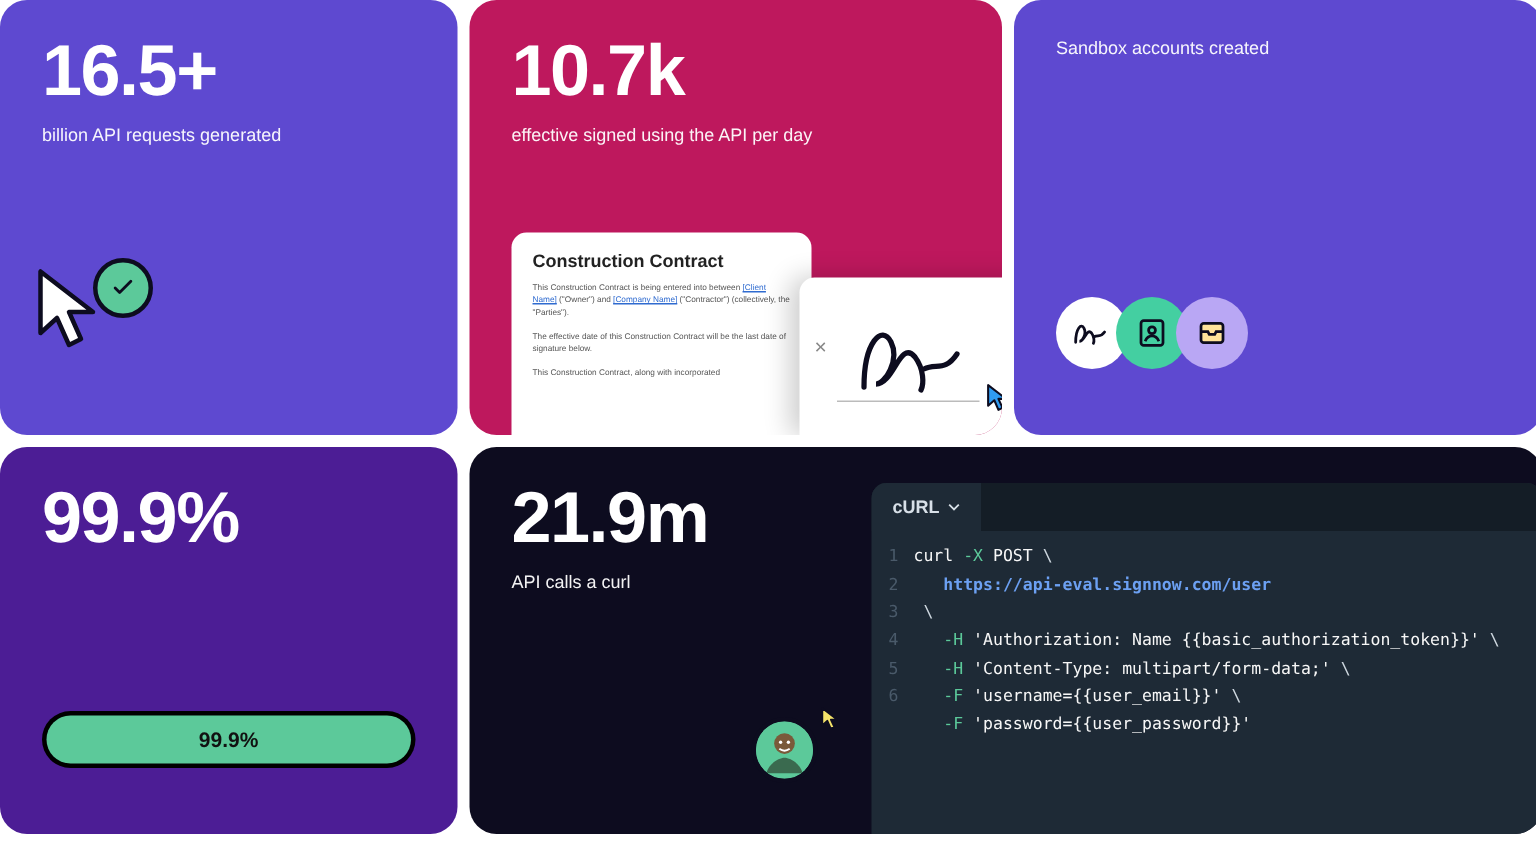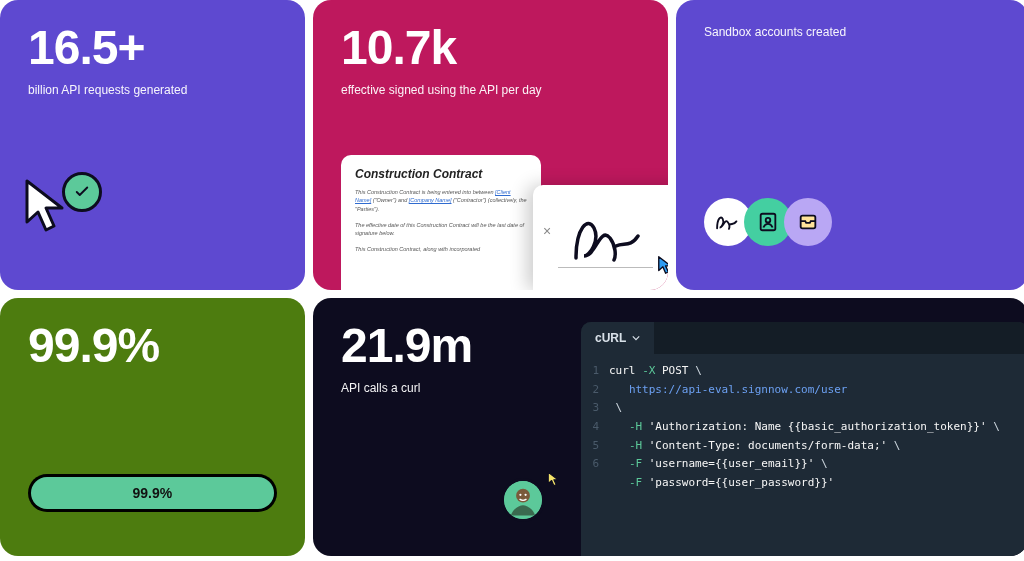--- a/index.html
+++ b/index.html
@@ -32,21 +32,21 @@
     .card-1 {
       background: #5e49d0;
     }
     .card-2 {
       background: #be185d;
     }
     .card-3 {
       background: #5e49d0;
     }
     .card-4 {
-      background: #4d7c0f;
+      background: #4c1d95;
     }
     .card-5 {
       background: #0d0c1f;
       grid-column: 2 / 4;
     }
     .stat-value {
       font-size: 48px;
       font-weight: 800;
       letter-spacing: -1px;
       line-height: 1;
@@ -98,21 +98,20 @@
     .doc-paper {
       position: absolute;
       left: 0;
       bottom: 0;
       width: 200px;
       height: 135px;
       background: #fff;
       border-radius: 10px 10px 0 0;
       padding: 12px 14px;
       color: #222;
-      font-style: italic;
     }
     .doc-title {
       font-size: 12px;
       font-weight: 800;
       margin-bottom: 7px;
     }
     .doc-text {
       font-size: 5.5px;
       line-height: 1.5;
       color: #555;
@@ -275,21 +274,21 @@
       padding-right: 10px;
       flex-shrink: 0;
       user-select: none;
     }
     .linecontent {
       white-space: pre;
       color: #cfd8e0;
     }
     .tk-cmd { color: #f7f7f7; }
     .tk-flag { color: #5cc99a; }
-    .tk-url { color: #6ca0f2; }
+    .tk-url { color: #6ca0f2; font-weight: bold; }
     .tk-str { color: #f7f7f7; }
     .tk-punct { color: #cfd8e0; }
   </style>
 </head>
 <body>
 
 <div class="grid">
 
   <div class="card card-1">
     <div class="stat-value">16.5+</div>
@@ -401,21 +400,21 @@
           <div class="code-line">
             <span class="lineno">3</span>
             <span class="linecontent"><span class="tk-punct"> \</span></span>
           </div>
           <div class="code-line">
             <span class="lineno">4</span>
             <span class="linecontent"><span class="tk-cmd">   </span><span class="tk-flag">-H</span><span class="tk-str"> 'Authorization: Name {{basic_authorization_token}}' </span><span class="tk-punct">\</span></span>
           </div>
           <div class="code-line">
             <span class="lineno">5</span>
-            <span class="linecontent"><span class="tk-cmd">   </span><span class="tk-flag">-H</span><span class="tk-str"> 'Content-Type: documents/form-data;' </span><span class="tk-punct">\</span></span>
+            <span class="linecontent"><span class="tk-cmd">   </span><span class="tk-flag">-H</span><span class="tk-str"> 'Content-Type: multipart/form-data;' </span><span class="tk-punct">\</span></span>
           </div>
           <div class="code-line">
             <span class="lineno">6</span>
             <span class="linecontent"><span class="tk-cmd">   </span><span class="tk-flag">-F</span><span class="tk-str"> 'username={{user_email}}' </span><span class="tk-punct">\</span></span>
           </div>
           <div class="code-line">
             <span class="lineno"></span>
             <span class="linecontent"><span class="tk-cmd">   </span><span class="tk-flag">-F</span><span class="tk-str"> 'password={{user_password}}'</span></span>
           </div>
         </div>

